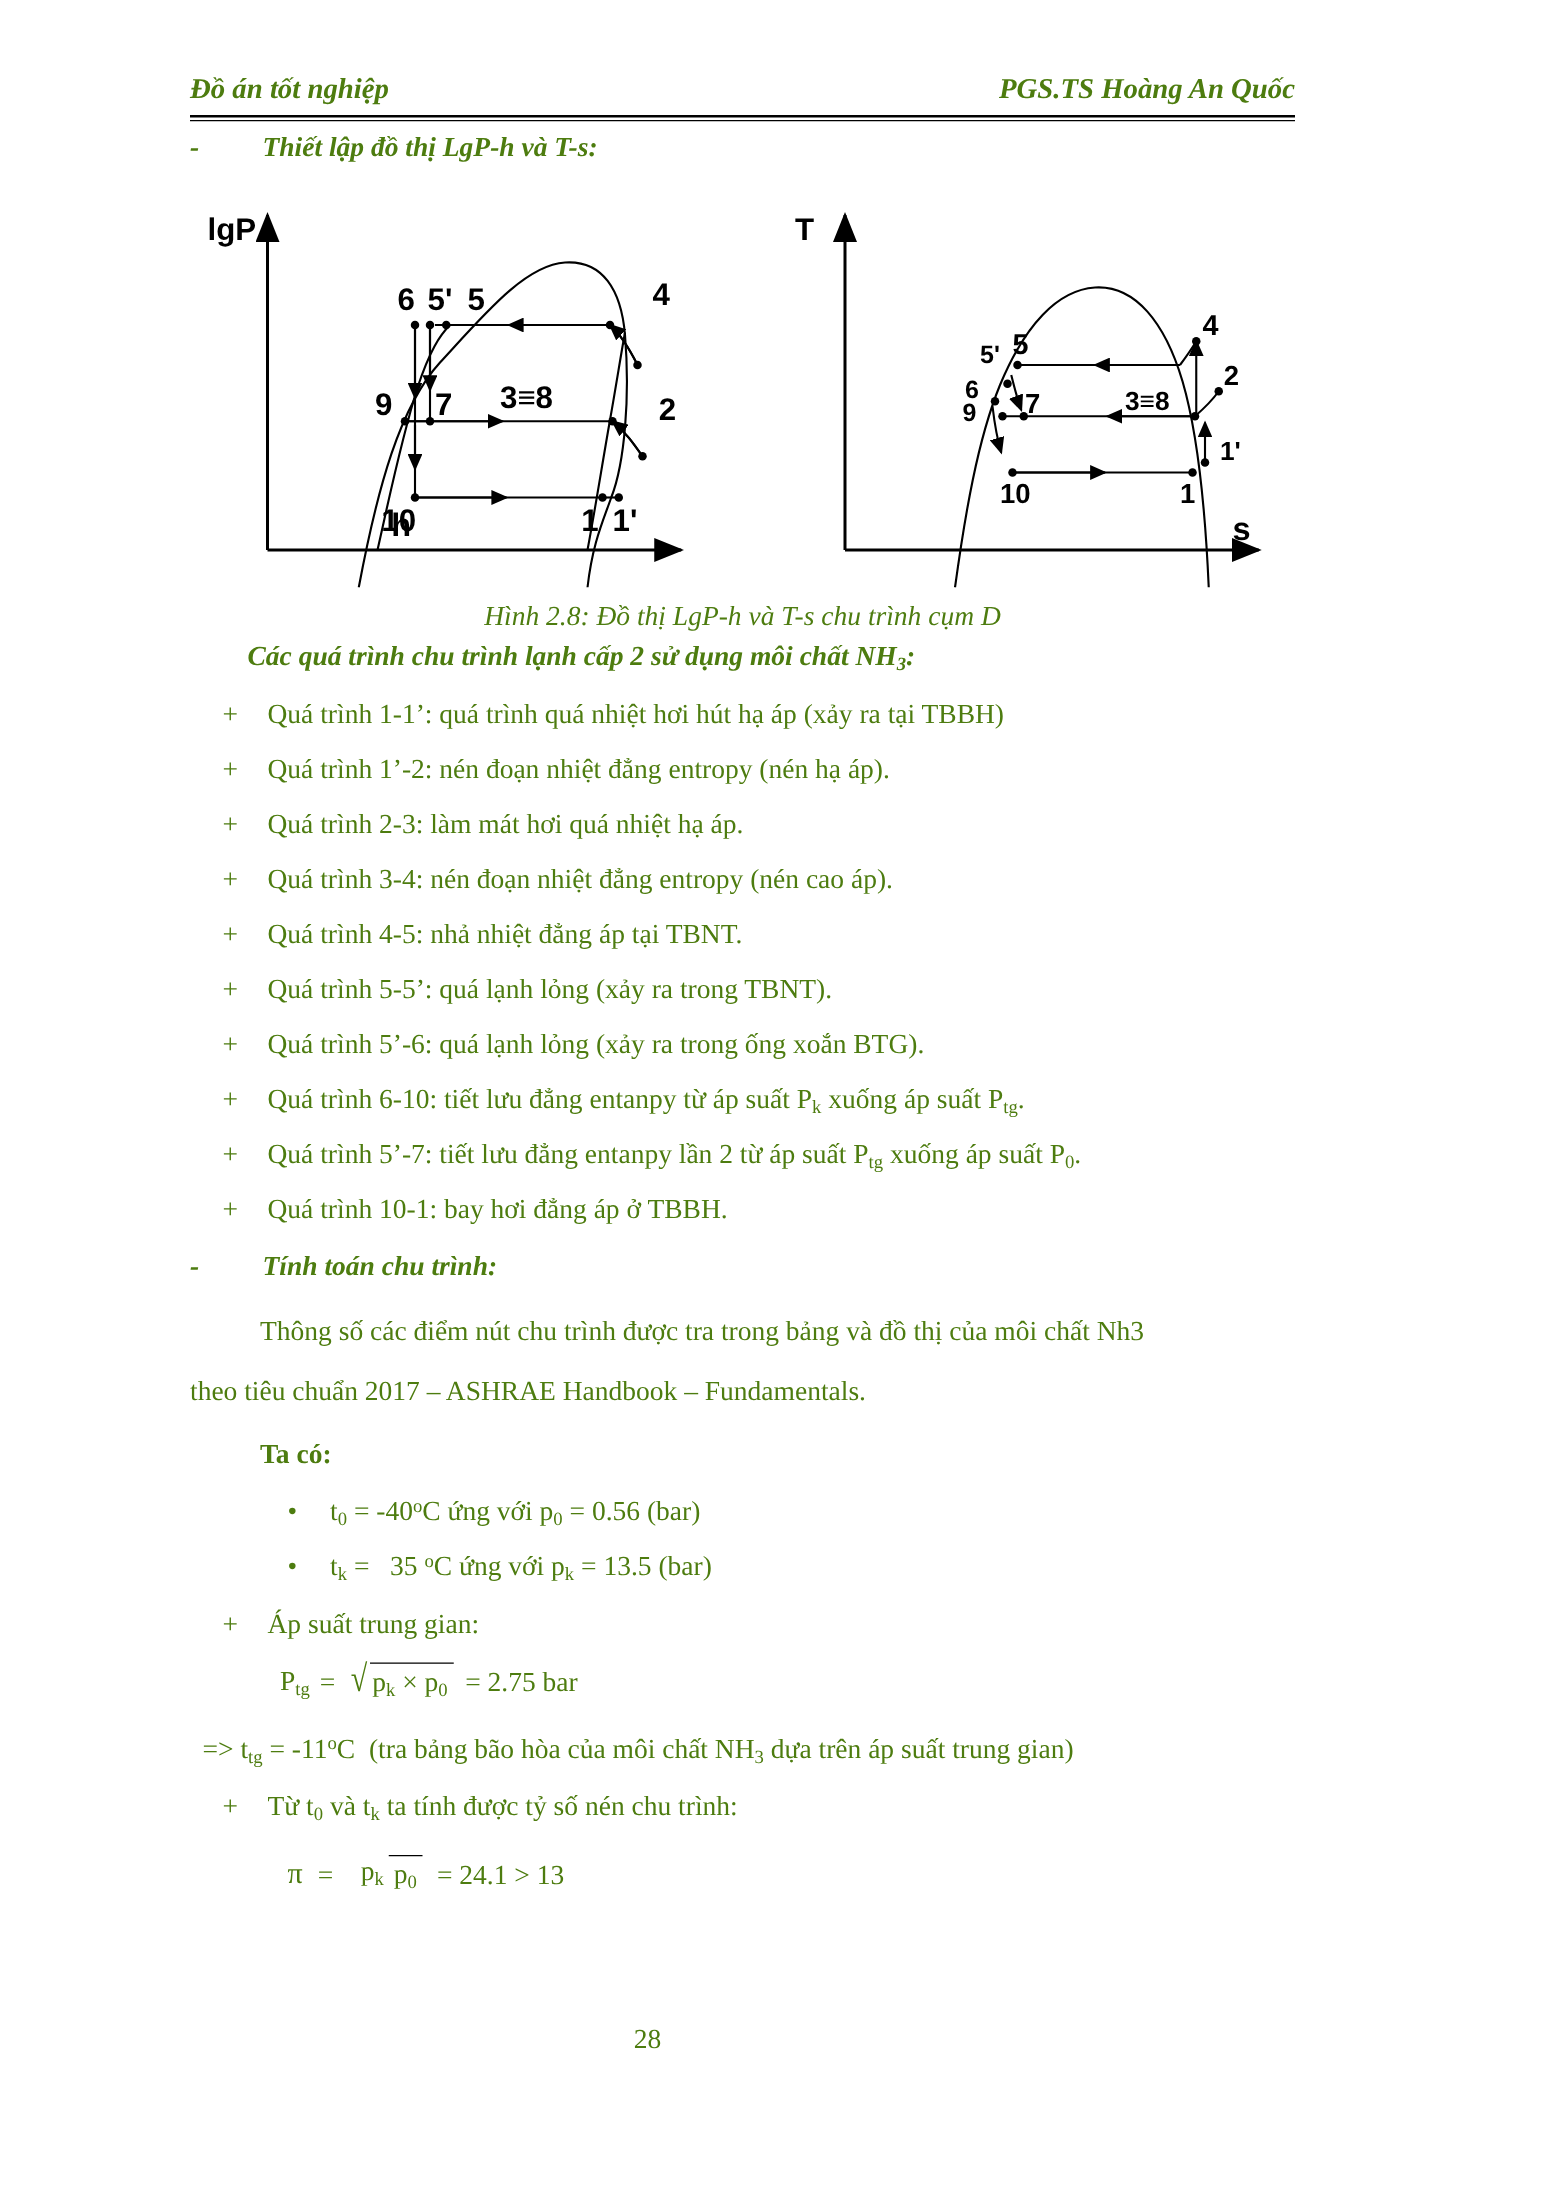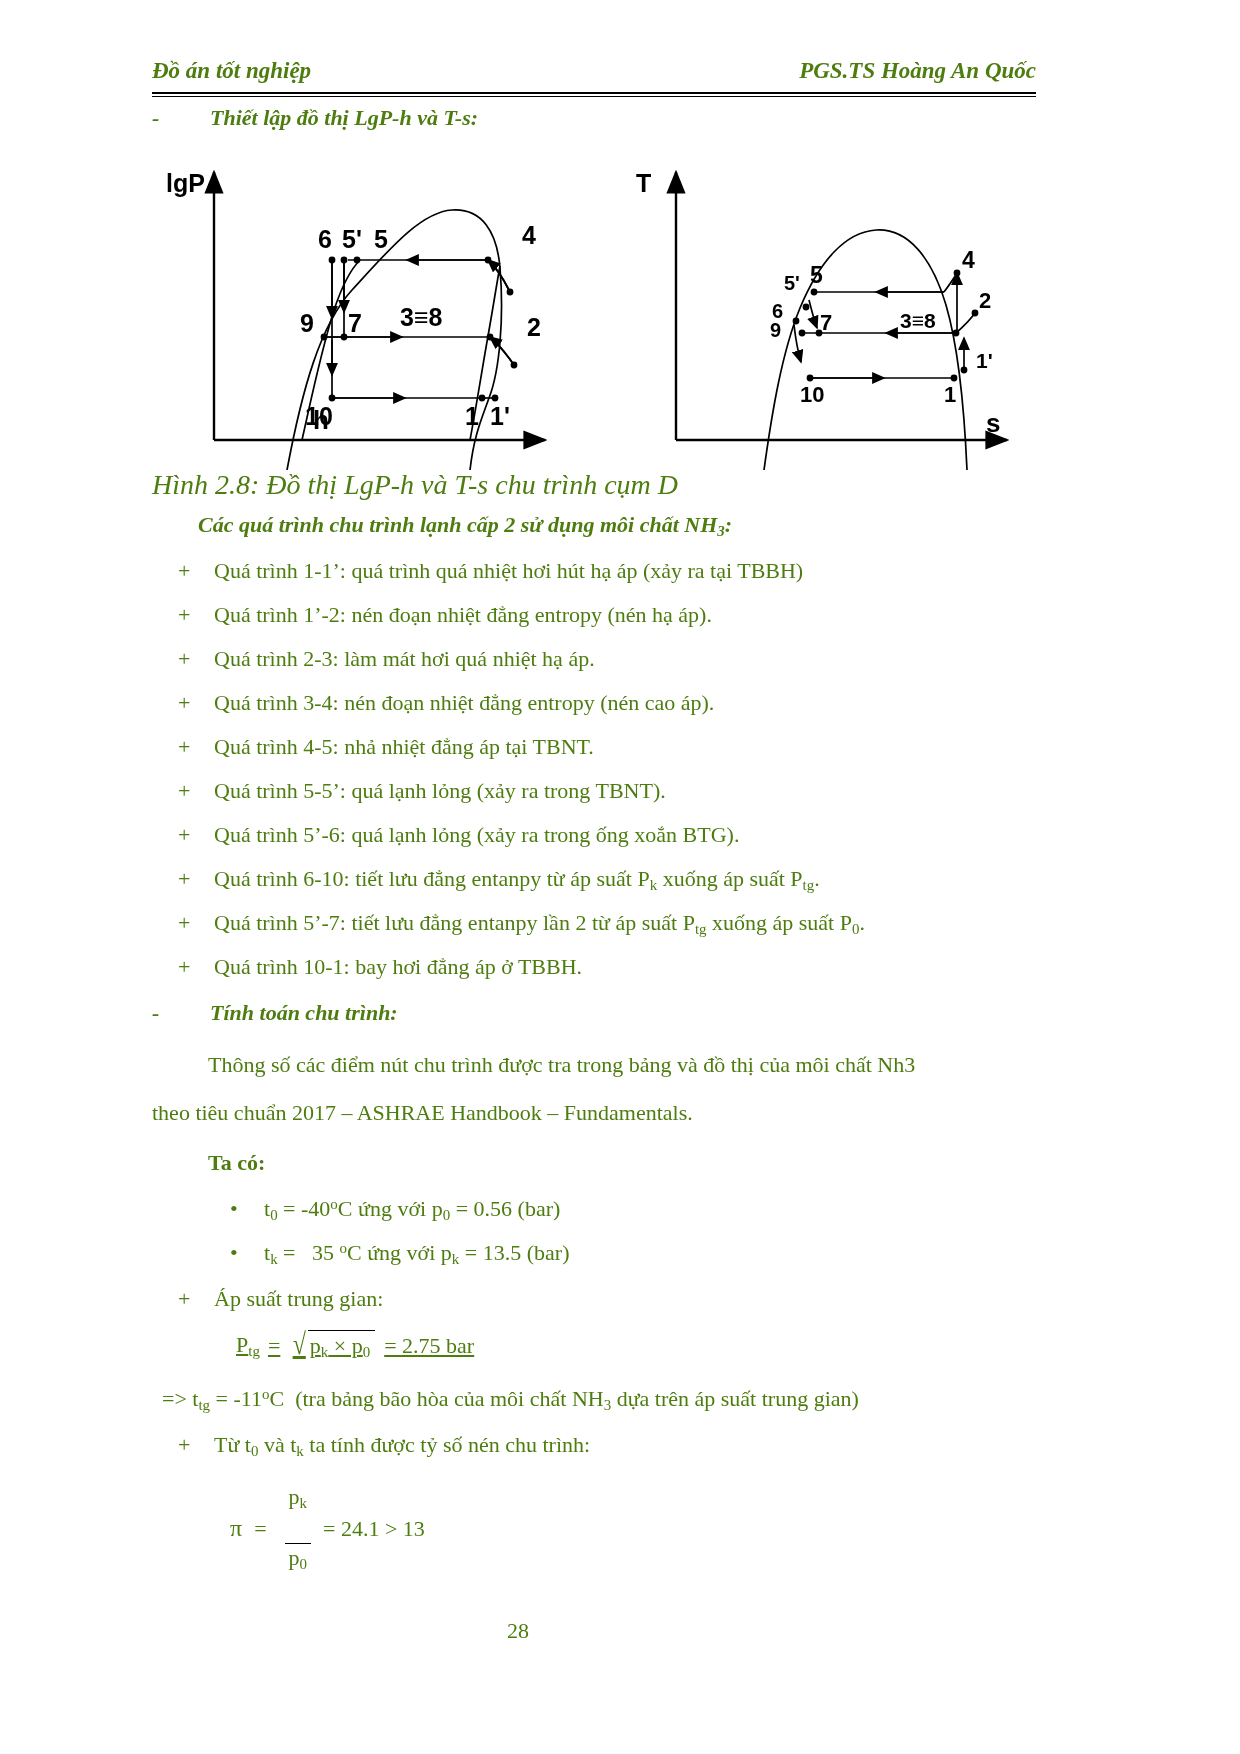--- a/index.html
+++ b/index.html
@@ -58,24 +58,25 @@
     left: 152px;
     top: 140px;
     width: 884px;
     height: 330px;
   }
   .figure svg { display: block; }
 
   .caption {
     position: absolute;
     left: 152px;
-    top: 469px;
+    top: 480px;
     width: 884px;
+    text-align: center;
     font-style: italic;
-    font-size: 28px;
+    font-size: 22px;
   }
 
   
   .bold-italic-line {
     position: absolute;
     font-weight: bold;
     font-style: italic;
     font-size: 22px;
   }
   .plus-item {
@@ -105,25 +106,23 @@
   
   .formula {
     position: absolute;
     font-size: 22px;
     display: flex;
     align-items: center;
     white-space: nowrap;
   }
   .frac {
     display: inline-flex;
-    flex-direction: column;
-    align-items: center;
+    flex-direction: row;
     vertical-align: middle;
     margin: 0 6px;
-    gap: 30px;
   }
   .frac .num { padding: 0 4px 1px 4px; }
   .frac .den { padding: 1px 4px 0 4px; border-top: 1.5px solid #000; }
   .radical {
     display: inline-flex;
     align-items: stretch;
     margin: 0 3px;
   }
   .radical .sign {
     font-size: 30px;
@@ -353,21 +352,21 @@
   <div class="bullet-item" style="left:230px; top:1240px;">
     <span class="dot">•</span>
     <span>t<sub>k</sub> =&nbsp;&nbsp; 35 <sup>o</sup>C ứng với p<sub>k</sub> = 13.5 (bar)</span>
   </div>
 
   <div class="plus-item" style="left:178px; top:1286px;">
     <span class="mark">+</span>
     <span>Áp suất trung gian:</span>
   </div>
 
-  <div class="formula" style="left:236px; top:1330px;text-decoration:underline;">
+  <div class="formula" style="left:224px; top:1330px;">
     <span>P<sub>tg</sub></span>
     <span style="margin:0 8px;">=</span>
     <span class="radical">
       <span class="sign">√</span>
       <span class="body">p<sub>k</sub> × p<sub>0</sub></span>
     </span>
     <span style="margin-left:6px;">= 2.75 bar</span>
   </div>
 
   <div class="para" style="left:162px; top:1386px;">

